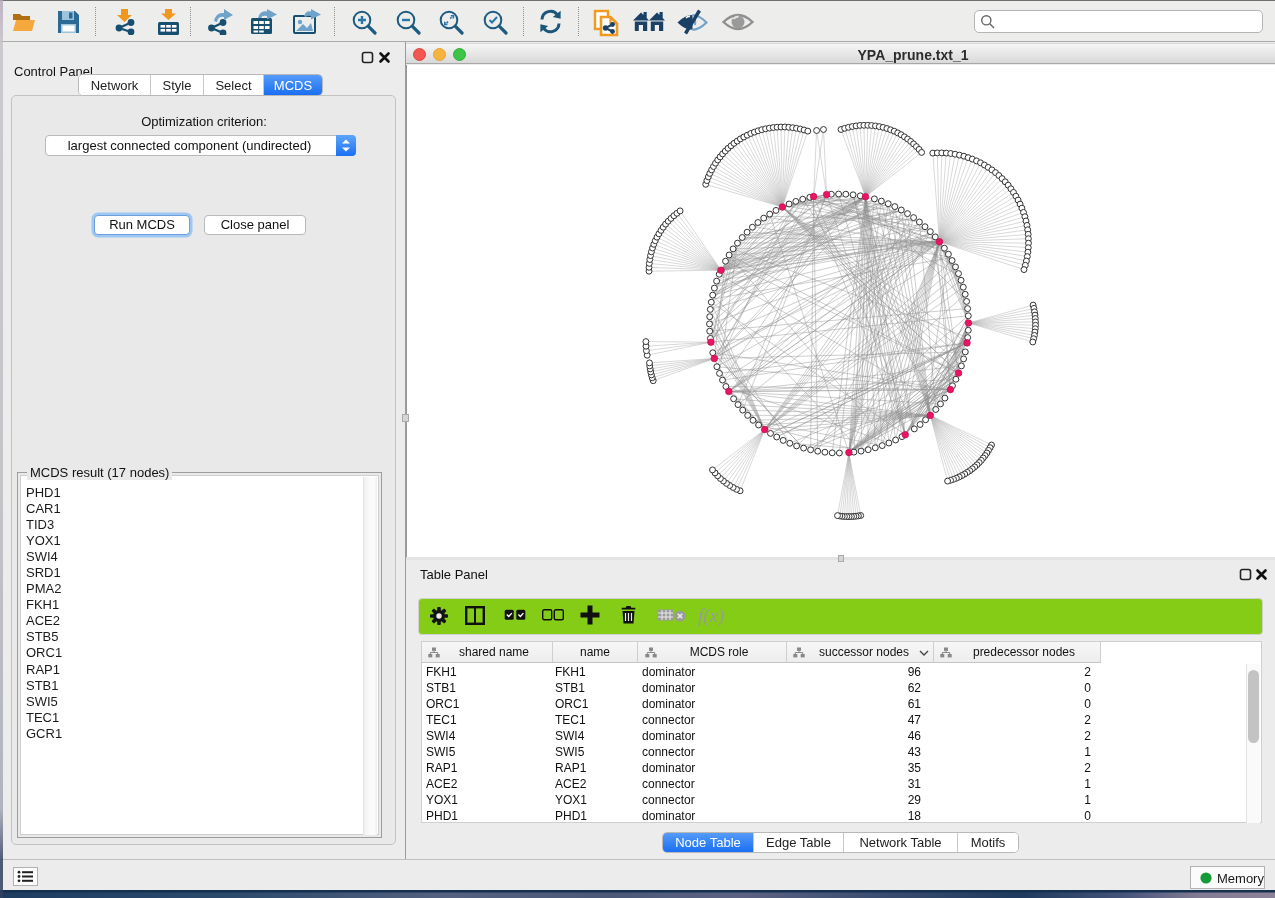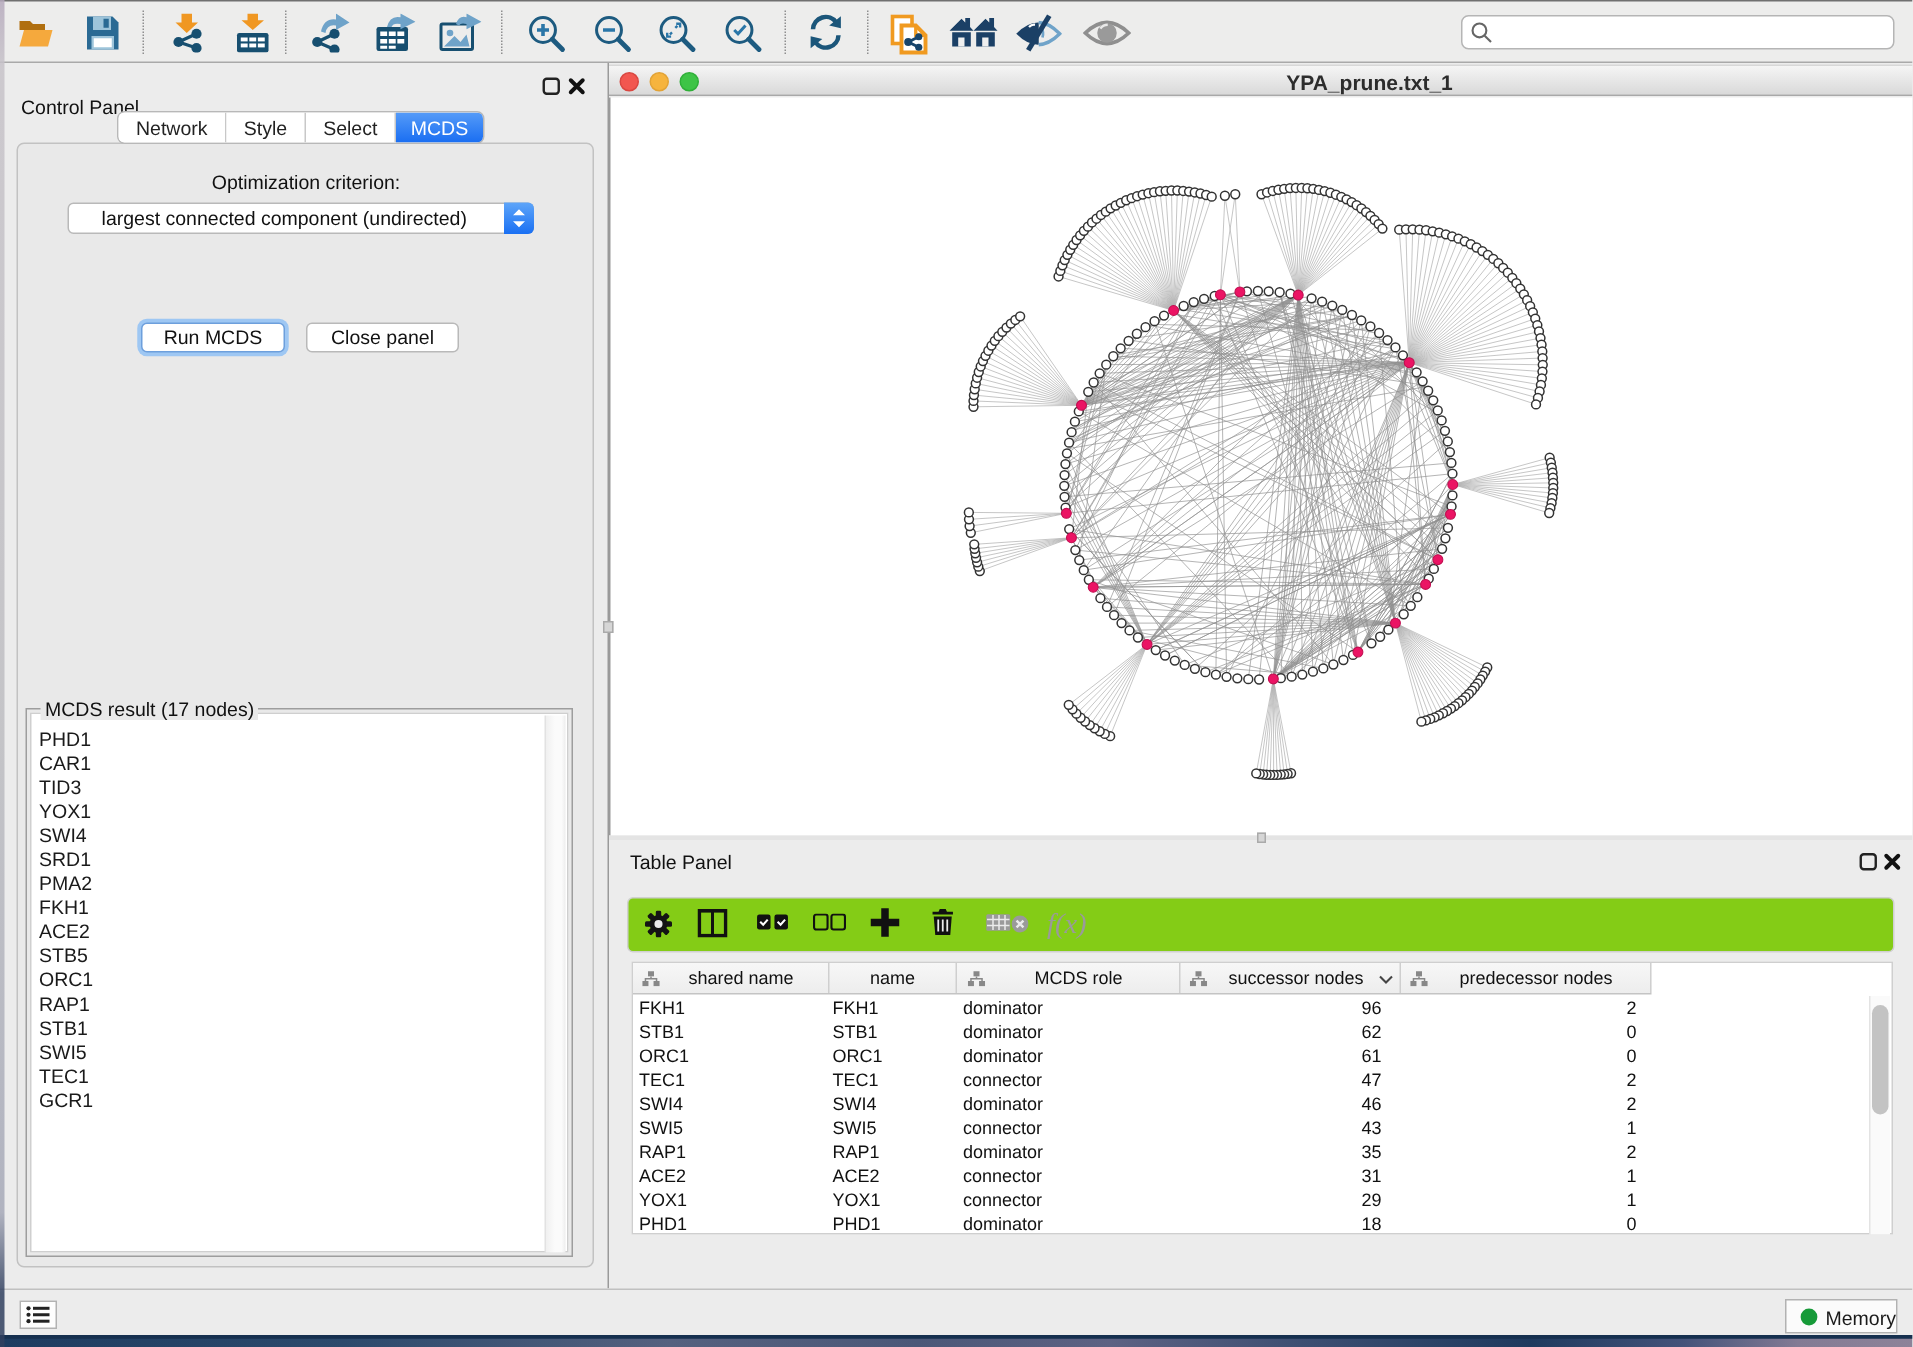--- a/index.html
+++ b/index.html
@@ -1210,20 +1210,26 @@
   <div class="trow" style="top:166px">
         <span class="c1">PHD1</span>
         <span class="c2">PHD1</span>
         <span class="c3">dominator</span>
         <span class="c4">18</span>
         <span class="c5">0</span>
       </div>
   <div id="tscroll"></div>
   <div id="tthumb"></div>
  </div>
+ <div id="btabs">
+   <div class="tab sel" style="width:91px">Node Table</div>
+   <div class="tab" style="width:90px">Edge Table</div>
+   <div class="tab" style="width:114px">Network Table</div>
+   <div class="tab" style="width:60px">Motifs</div>
+ </div>
 </div>
 <div id="statusbar">
  <div id="listbtn">
       <svg width="17" height="13" viewBox="0 0 17 13" style="position:absolute;left:3px;top:2px">
         <g fill="#222">
           <circle cx="2" cy="2.2" r="1.4"></circle>
           <circle cx="2" cy="6.5" r="1.4"></circle>
           <circle cx="2" cy="10.8" r="1.4"></circle>
           <rect x="5" y="1.2" width="11" height="2"></rect>
           <rect x="5" y="5.5" width="11" height="2"></rect>

